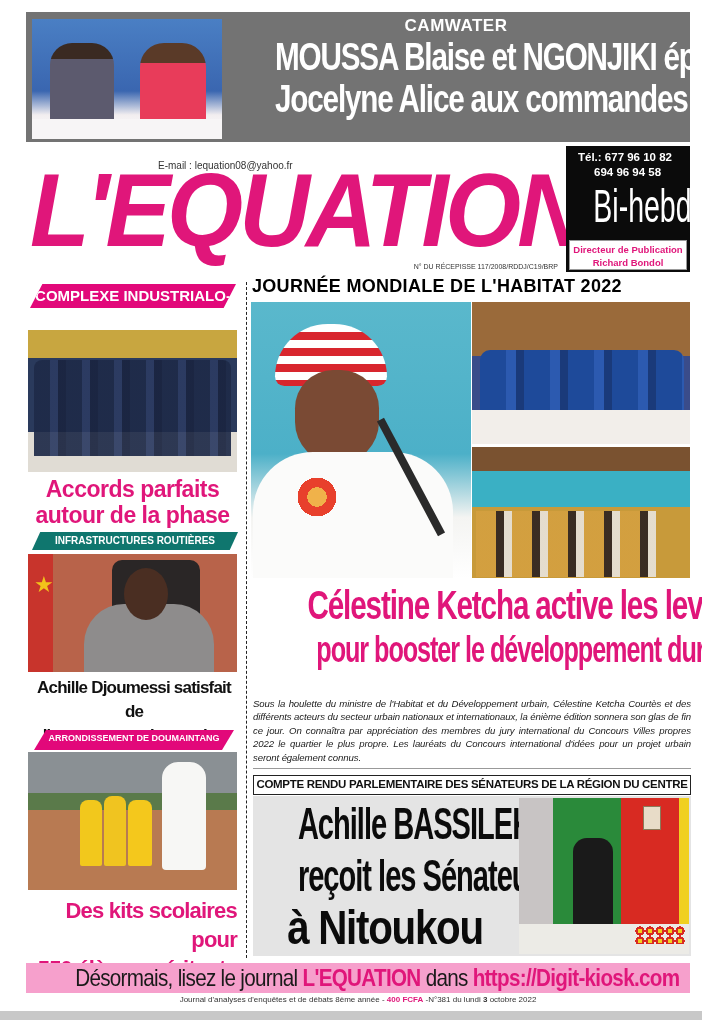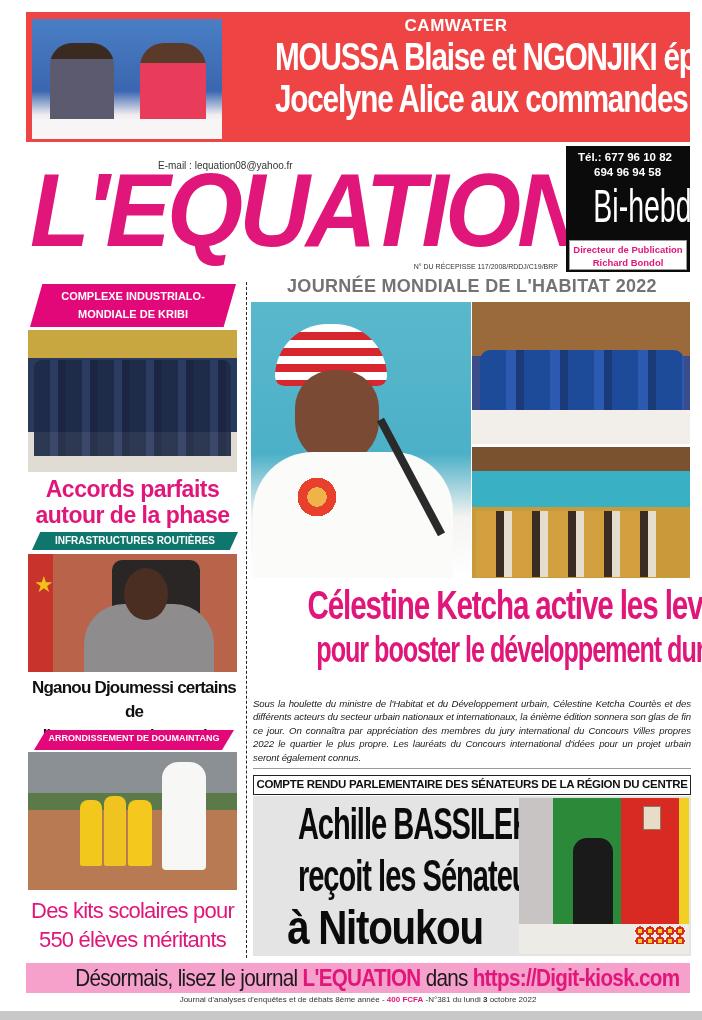--- a/index.html
+++ b/index.html
@@ -1,20 +1,20 @@
 <!DOCTYPE html>
 <html><head>
   <meta charset="utf-8">
   <style>
     * { box-sizing: border-box; margin: 0; padding: 0; }
     html, body { width: 702px; height: 1020px; background: #ffffff; overflow: hidden; }
     body { position: relative; font-family: "Liberation Sans", sans-serif; }
 
     
-    .top-banner { position: absolute; left: 26px; top: 12px; width: 664px; height: 130px; background: #ef4444; }
+    .top-banner { position: absolute; left: 26px; top: 12px; width: 664px; height: 130px; background: #737373; }
     .top-photo { position: absolute; left: 6px; top: 7px; width: 190px; height: 120px; background: linear-gradient(180deg,#4a7fc4 0%,#3a66b0 60%,#f2eef0 80%,#ffffff 100%); overflow: hidden; }
     .top-photo .man { position: absolute; left: 18px; top: 24px; width: 64px; height: 90px; background: linear-gradient(180deg,#3a2a22 0 18%,#5c5a6e 18% 100%); border-radius: 22px 22px 4px 4px; }
     .top-photo .woman { position: absolute; left: 108px; top: 24px; width: 66px; height: 90px; background: linear-gradient(180deg,#5a3a28 0 22%,#e83c5a 22% 100%); border-radius: 24px 24px 4px 4px; }
     .top-photo .table { position: absolute; left: 0; bottom: 0; width: 100%; height: 20px; background: #f7f5f6; }
     .top-text { position: absolute; left: 198px; top: 4px; width: 464px; text-align: center; color: #ffffff; }
     .top-kicker { font-size: 17px; font-weight: bold; letter-spacing: 0.5px; line-height: 20px; }
     .top-headline { font-size: 38px; font-weight: bold; line-height: 42px; white-space: nowrap; letter-spacing: -1.5px; transform: scaleX(0.78); transform-origin: center top; display: block; }
 
     
     .masthead { position: absolute; left: 26px; top: 146px; width: 540px; height: 128px; }
@@ -28,43 +28,43 @@
     .bihebdo { position: absolute; left: 6px; top: 36px; width: 112px; color: #fff; font-size: 46px; line-height: 48px; text-align: center; transform: scaleX(0.62); transform-origin: center top; white-space: nowrap; }
     .director { position: absolute; left: 3px; top: 94px; width: 118px; height: 30px; background: #fff; border: 1px solid #999; text-align: center; color: #e0167a; font-weight: bold; font-size: 9.5px; line-height: 13px; padding-top: 2px; }
 
     
     .dashed-sep { position: absolute; left: 246px; top: 282px; width: 0; height: 676px; border-left: 1.5px dashed #222; }
 
     .left-col { position: absolute; left: 28px; top: 282px; width: 212px; }
     .tag-pink { position: absolute; background: #e2087a; color: #fff; font-weight: bold; text-align: center; clip-path: polygon(6% 0, 100% 0, 94% 100%, 0 100%); }
     .tag-black { position: absolute; background: #0f766e; color: #fff; font-weight: bold; text-align: center; clip-path: polygon(4% 0, 100% 0, 96% 100%, 0 100%); }
 
-    .tag-kribi { left: 2px; top: 2px; width: 206px; height: 43px; font-size: 11px; line-height: 18px; padding-top: 3px; }
+    .tag-kribi { left: 2px; top: 2px; width: 206px; height: 24px; font-size: 15px; line-height: 18px; padding-top: 3px; }
     .photo-kribi { position: absolute; left: 0; top: 48px; width: 209px; height: 142px; background: linear-gradient(180deg,#c8a640 0 20%,#2a3a5c 20% 72%,#e0dcd4 72% 100%); overflow: hidden; }
     .photo-kribi .crowd { position: absolute; left: 6px; top: 30px; width: 197px; height: 96px; background: repeating-linear-gradient(90deg,#1e2a48 0 16px,#2c3b62 16px 24px,#1a2440 24px 32px); opacity: .92; border-radius: 8px 8px 0 0; }
     .headline-kribi { position: absolute; left: 0; top: 194px; width: 209px; text-align: center; color: #e0167a; font-size: 23px; font-weight: bold; line-height: 26px; letter-spacing: -0.5px; }
 
     .tag-routes { left: 4px; top: 250px; width: 206px; height: 18px; font-size: 10px; line-height: 18px; }
     .photo-nganou { position: absolute; left: 0; top: 272px; width: 209px; height: 118px; background: linear-gradient(90deg,#c8342c 0 12%,#b8634a 12% 100%); overflow: hidden; }
     .photo-nganou .chair { position: absolute; left: 84px; top: 6px; width: 88px; height: 112px; background: #2a2626; border-radius: 10px 10px 0 0; }
     .photo-nganou .suit { position: absolute; left: 56px; top: 50px; width: 130px; height: 70px; background: #8e8c8c; border-radius: 40px 40px 0 0; }
     .photo-nganou .head { position: absolute; left: 96px; top: 14px; width: 44px; height: 52px; background: #4a2e22; border-radius: 50%; }
     .photo-nganou .star { position: absolute; left: 6px; top: 18px; color: #f2c21a; font-size: 22px; }
 
     .headline-nganou { position: absolute; left: 0; top: 394px; width: 212px; text-align: center; color: #111; font-size: 17px; font-weight: bold; line-height: 24px; letter-spacing: -0.8px; }
     .tag-doumaintang { left: 6px; top: 448px; width: 200px; height: 20px; font-size: 9px; line-height: 16px; }
     .photo-kits { position: absolute; left: 0; top: 470px; width: 209px; height: 138px; background: linear-gradient(180deg,#8a9094 0 30%,#5a7a4a 30% 42%,#b87a52 42% 100%); overflow: hidden; }
     .photo-kits .kid1 { position: absolute; left: 52px; top: 48px; width: 22px; height: 66px; background: #f2c81c; border-radius: 8px 8px 2px 2px; }
     .photo-kits .kid2 { position: absolute; left: 76px; top: 44px; width: 22px; height: 70px; background: #f0c420; border-radius: 8px 8px 2px 2px; }
     .photo-kits .kid3 { position: absolute; left: 100px; top: 48px; width: 24px; height: 66px; background: #f4c81c; border-radius: 8px 8px 2px 2px; }
     .photo-kits .man { position: absolute; left: 134px; top: 10px; width: 44px; height: 108px; background: #f7f7f5; border-radius: 16px 16px 4px 4px; }
-    .headline-kits { position: absolute; left: 0; top: 614px; width: 209px; text-align: center; color: #e0167a; font-size: 22px; font-weight: normal; line-height: 29px; letter-spacing: -0.8px; }
-
-    
-    .section-habitat { position: absolute; left: 252px; top: 276px; width: 440px; text-align: center; font-size: 18px; font-weight: bold; color: #737373; letter-spacing: 0.3px; }
+    .headline-kits { position: absolute; left: 0; top: 614px; width: 209px; text-align: right; color: #e0167a; font-size: 22px; font-weight: bold; line-height: 29px; letter-spacing: -0.8px; }
+
+    
+    .section-habitat { position: absolute; left: 252px; top: 276px; width: 440px; text-align: left; font-size: 18px; font-weight: bold; color: #000000; letter-spacing: 0.3px; }
     .photo-ketcha { position: absolute; left: 251px; top: 302px; width: 220px; height: 276px; background: linear-gradient(180deg,#5ab8cc 0%,#4cb0c8 55%,#f4f4f2 78%,#ffffff 100%); overflow: hidden; }
     .photo-ketcha .caption-text { position: absolute; left: 10px; top: 6px; color: #e8f8fa; font-weight: bold; font-size: 11px; line-height: 16px; }
     .photo-ketcha .headwrap { position: absolute; left: 24px; top: 22px; width: 112px; height: 62px; background: repeating-linear-gradient(180deg,#ffffff 0 8px,#d8262e 8px 16px); border-radius: 56px 56px 10px 10px; }
     .photo-ketcha .face { position: absolute; left: 44px; top: 68px; width: 84px; height: 94px; background: #7a4a34; border-radius: 40px 40px 44px 44px; }
     .photo-ketcha .hair { position: absolute; left: 18px; top: 66px; width: 134px; height: 92px; background: #2a1a14; border-radius: 30px; z-index: -1; }
     .photo-ketcha .dress { position: absolute; left: 2px; top: 150px; width: 200px; height: 126px; background: #fbfbfa; border-radius: 60px 60px 0 0; }
     .photo-ketcha .flower { position: absolute; left: 40px; top: 176px; width: 52px; height: 38px; background: radial-gradient(circle,#f0b24a 0 30%,#e8402c 30% 60%,transparent 60%); }
     .photo-ketcha .mic { position: absolute; left: 156px; top: 110px; width: 8px; height: 130px; background: #2a2a2a; transform: rotate(-28deg); }
     .photo-conf1 { position: absolute; left: 472px; top: 302px; width: 218px; height: 142px; background: linear-gradient(180deg,#9a6a3a 0 38%,#3a4c8a 38% 76%,#f2eeea 76% 100%); overflow: hidden; }
     .photo-conf1 .row { position: absolute; left: 8px; top: 48px; width: 204px; height: 60px; background: repeating-linear-gradient(90deg,#1e4a9a 0 26px,#2c5ab0 26px 36px,#1a3a7a 36px 44px); border-radius: 10px 10px 0 0; }
@@ -146,21 +146,21 @@
   </div>
 
   <div class="tag-black tag-routes">INFRASTRUCTURES ROUTIÈRES</div>
   <div class="photo-nganou">
     <div class="star">★</div>
     <div class="chair"></div>
     <div class="suit"></div>
     <div class="head"></div>
   </div>
   <div class="headline-nganou">
-    <div>Nganou Djoumessi certains de</div>
+    <div>Achille Djoumessi satisfait de</div>
     <div>l'avancement de certains chantiers</div>
   </div>
 
   <div class="tag-pink tag-doumaintang">ARRONDISSEMENT DE DOUMAINTANG</div>
   <div class="photo-kits">
     <div class="kid1"></div>
     <div class="kid2"></div>
     <div class="kid3"></div>
     <div class="man"></div>
   </div>

